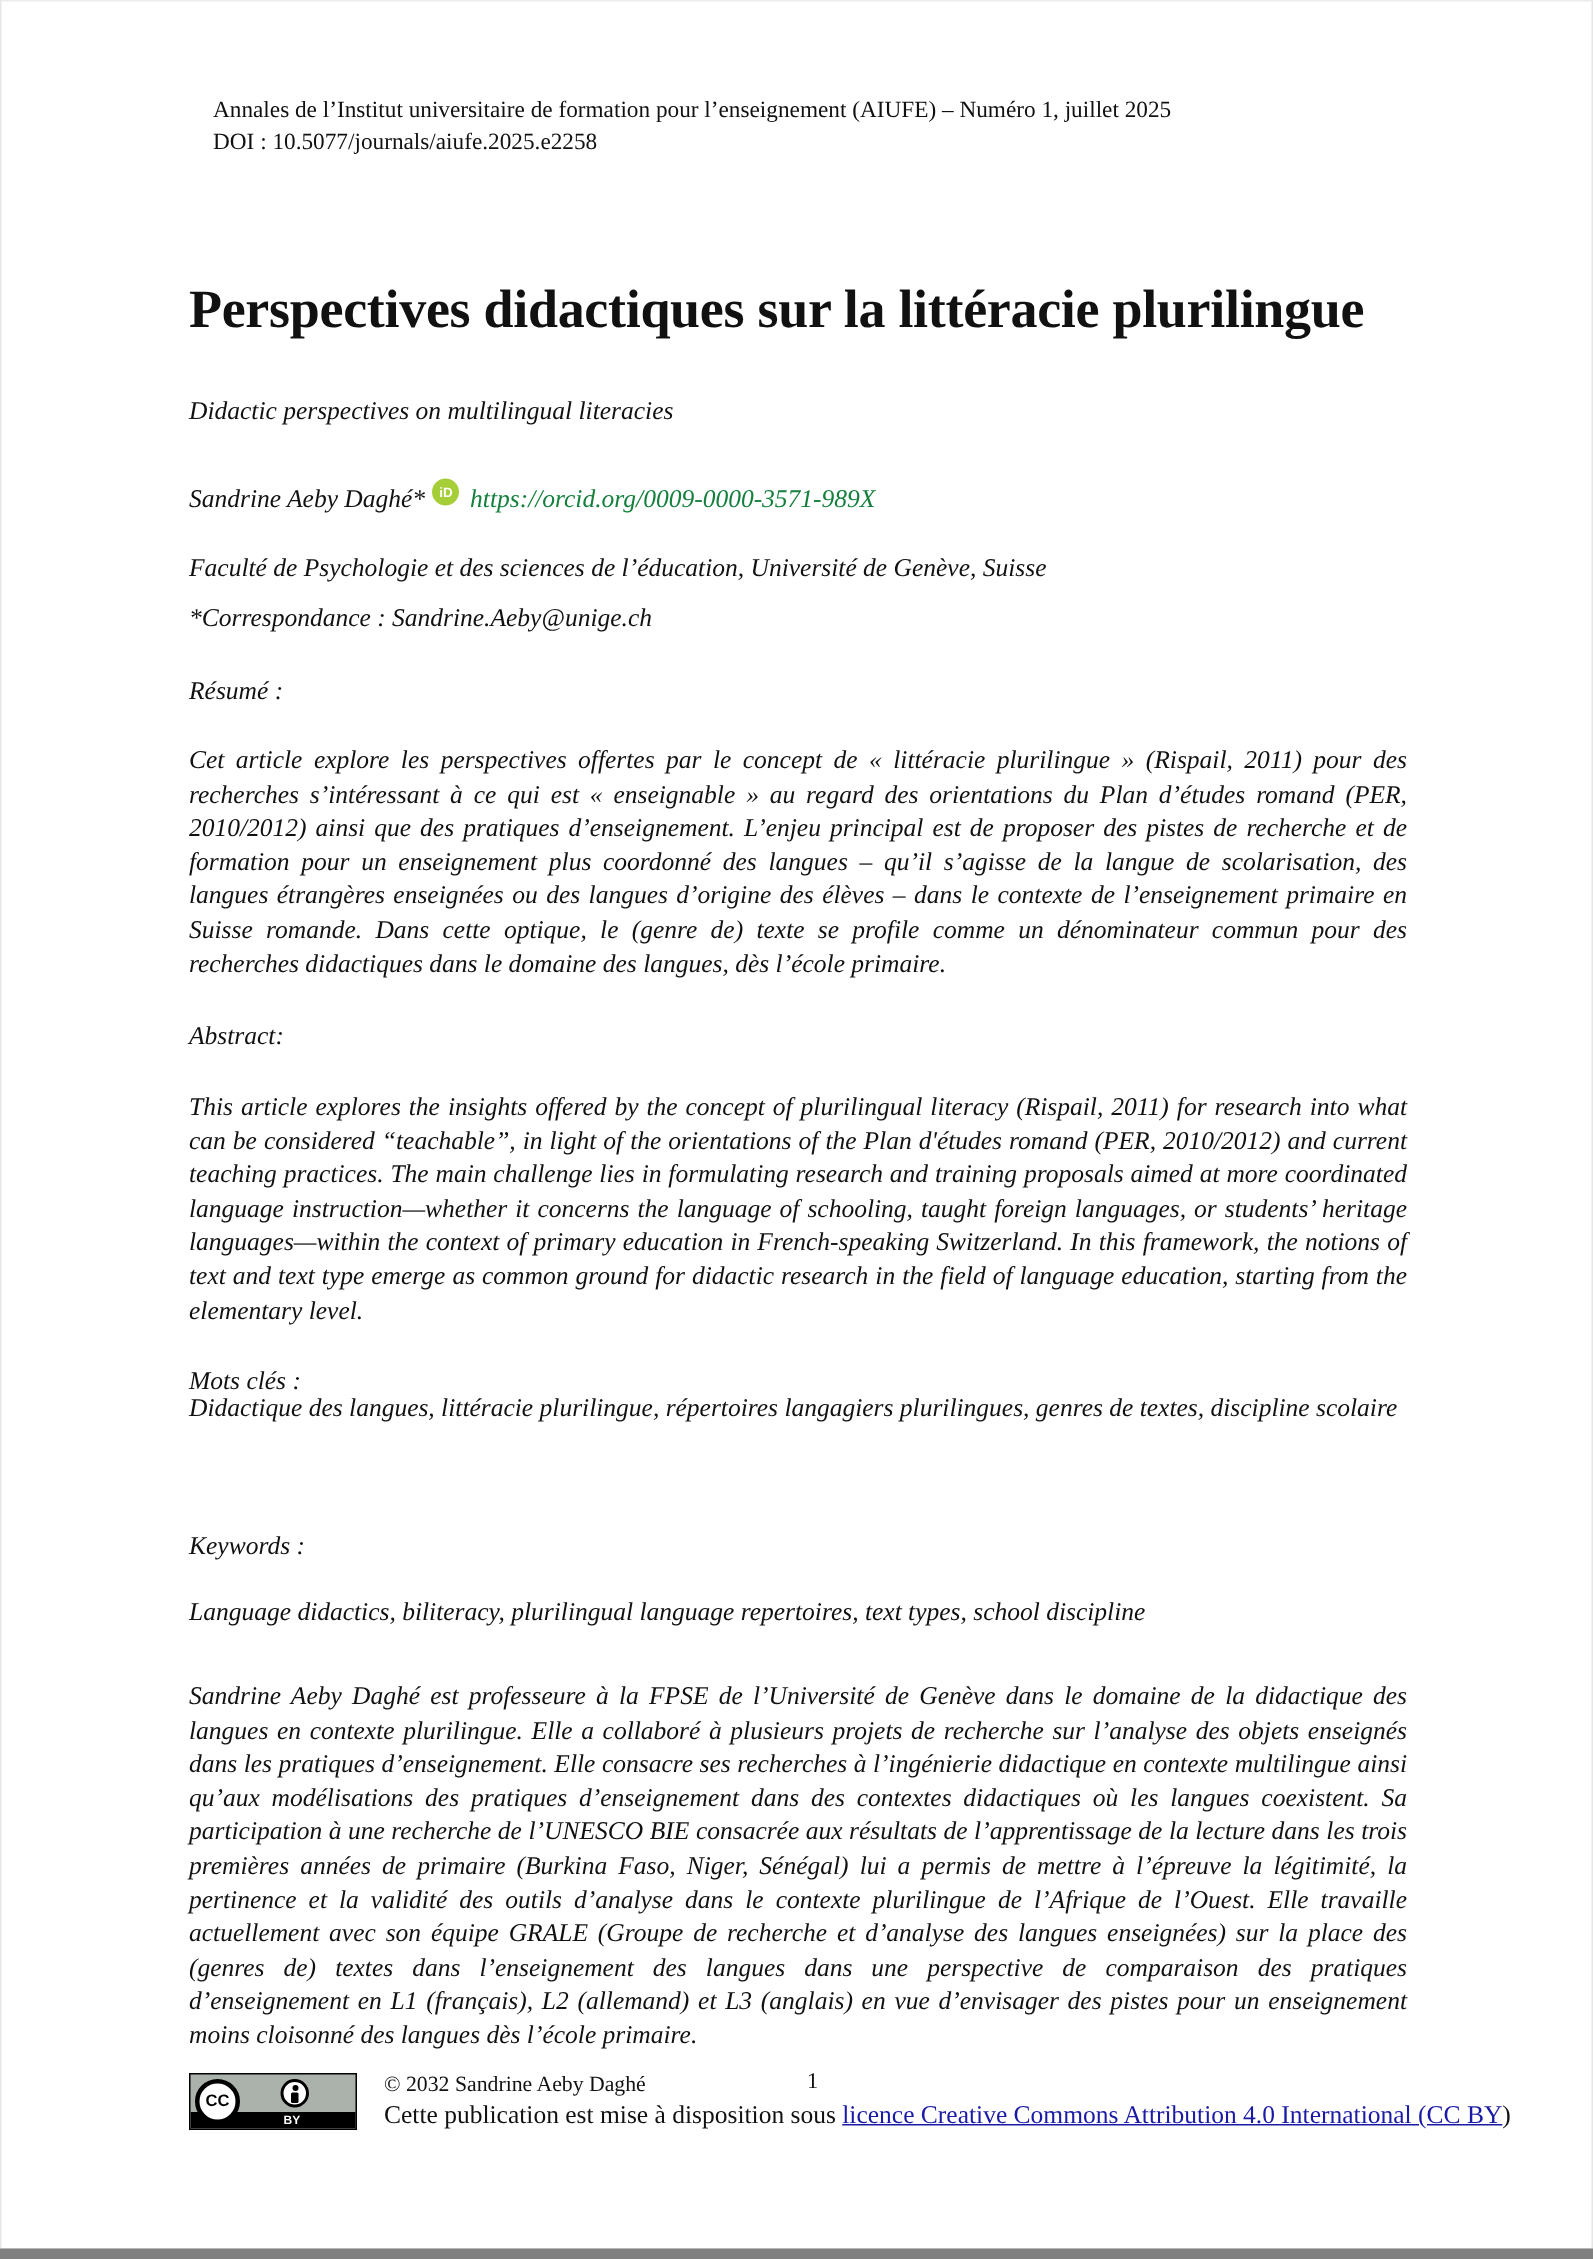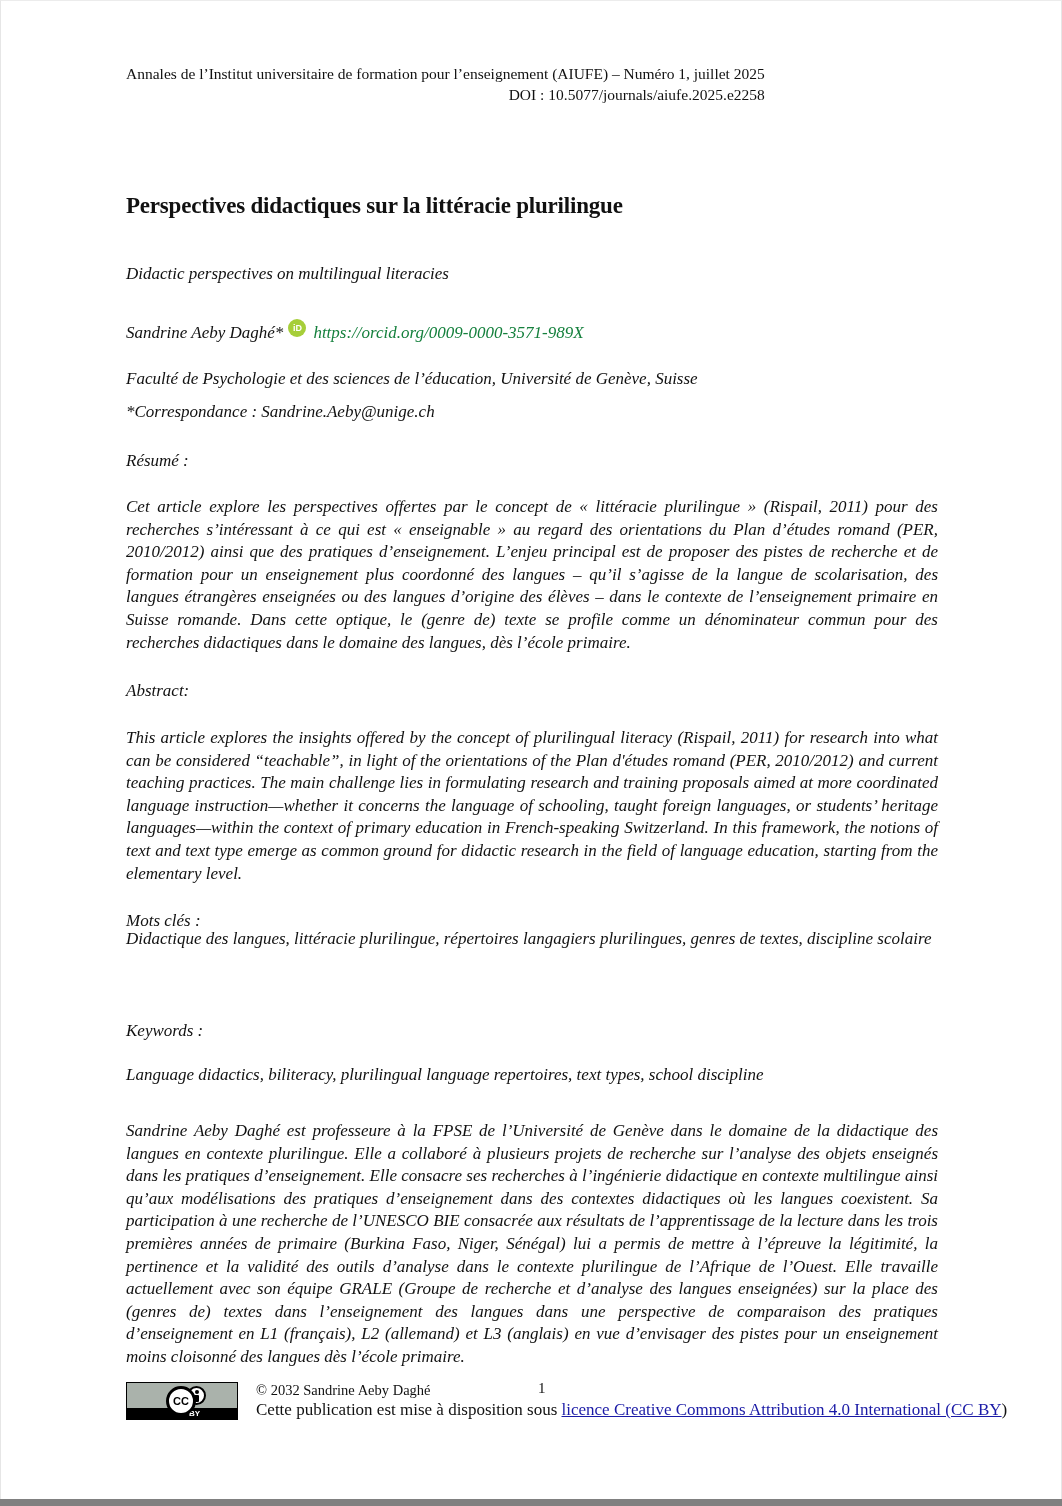--- a/index.html
+++ b/index.html
@@ -32,34 +32,33 @@
     }
     .content {
       position: absolute;
       left: 125px;
       top: 0;
       width: 812px;
     }
     .header-meta {
       position: absolute;
       top: 63px;
-      left: 0;
+      left: 16px;
       font-size: 15.5px;
       line-height: 20.5px;
       white-space: nowrap;
-      text-align: right;
     }
     .header-meta div { display: block; }
 
     .title {
       position: absolute;
       top: 183px;
       left: 0;
       margin: 0;
-      font-size: 23px;
+      font-size: 36px;
       font-weight: bold;
       line-height: 44px;
       white-space: nowrap;
       letter-spacing: -0.2px;
       text-align: center;
     }
     .subtitle {
       position: absolute;
       top: 262px;
       left: 0;
@@ -158,21 +157,20 @@
       background: #ffffff;
       border: 3px solid #000;
       box-sizing: border-box;
       font-family: "Liberation Sans", "DejaVu Sans", sans-serif;
       font-weight: bold;
       font-size: 11px;
       line-height: 24px;
       text-align: center;
       color: #000;
       z-index: 2;
-      margin-left: 36px;
     }
     .cc-badge .by-strip {
       position: absolute;
       left: 0; bottom: 0;
       width: 112px; height: 11px;
       background: #000;
     }
     .cc-badge .by-text {
       position: absolute;
       left: 62px; bottom: 0;

